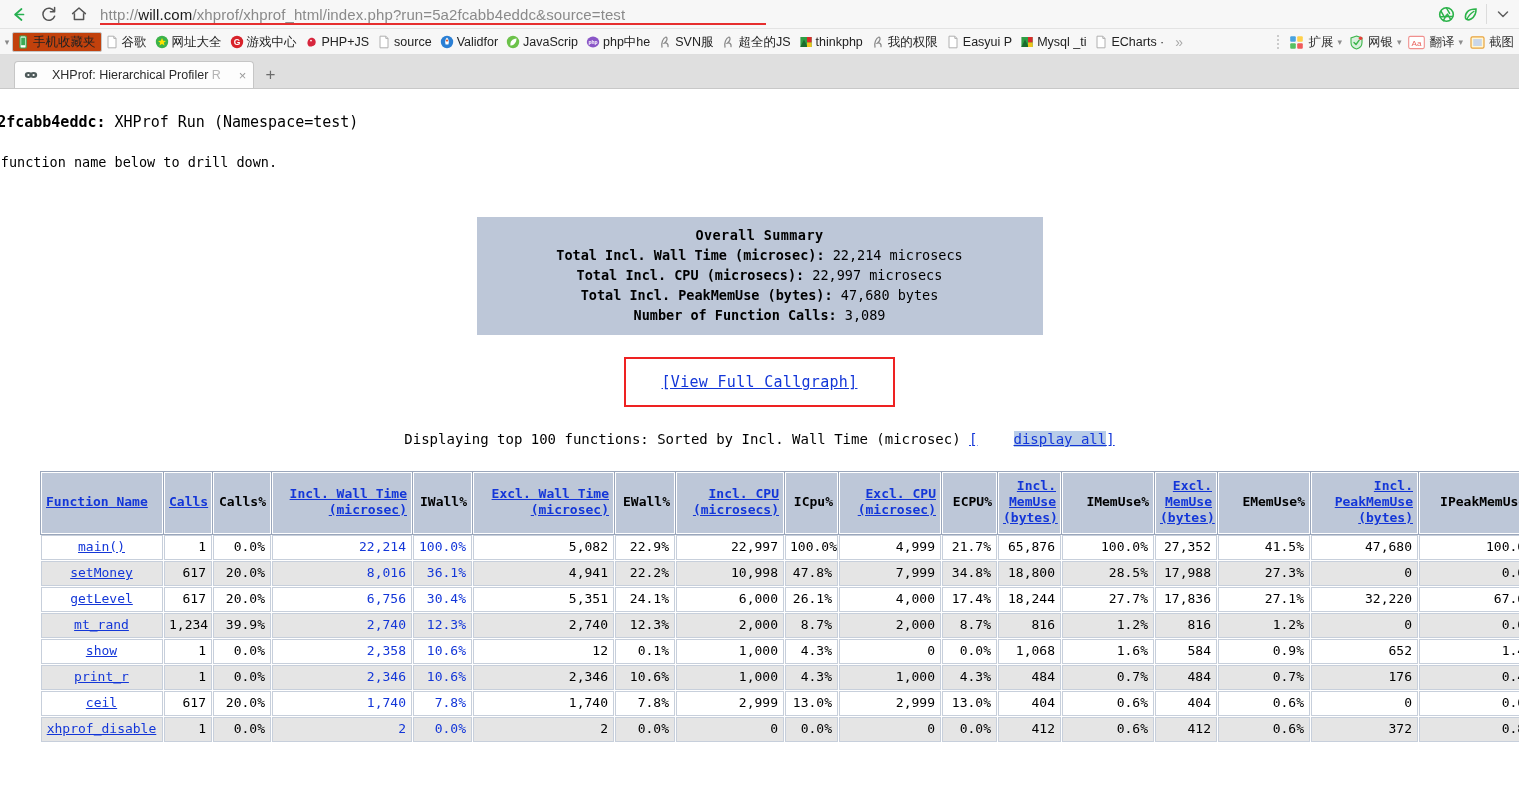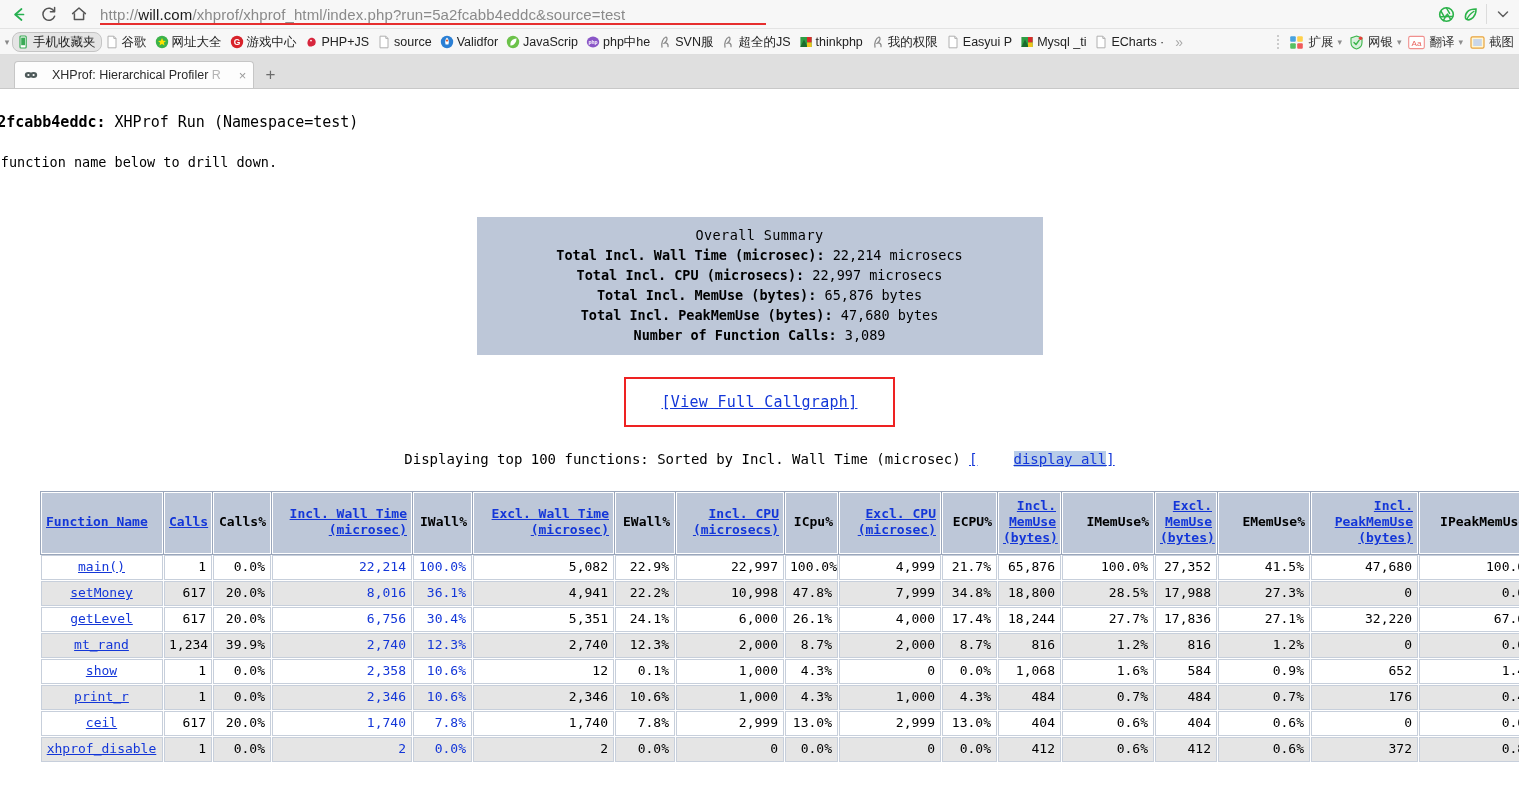--- a/index.html
+++ b/index.html
@@ -55,21 +55,21 @@
     padding-left: 2px; overflow:hidden;
     position: relative;
   }
   .bm-caret { width:10px; color:#888; font-size:9px; flex:none; text-align:center; }
   .bm {
     display:flex; align-items:center; gap:3px;
     padding: 1px 5px 1px 3px; height:20px; flex:none;
     font-size: 12.5px; color:#222;
     white-space: nowrap; cursor:default;
   }
-  .bm.sel { border:1px solid #c4c4c4; background:#e5e5e5; border-radius:8px; }
+  .bm.sel { border:1px solid #c4c4c4; background:#c2410c; border-radius:2px; }
   .bm-ico { width:14px; height:14px; flex:none; display:block; }
   .bm-label { line-height:14px; font-family:"Liberation Sans", sans-serif; }
   .bm-chev { color:#a9a9a9; font-size:14px; padding:0 6px; flex:none; }
 
   .bm-right {
     position:absolute; right:0; top:0; height:26px;
     display:flex; align-items:center; background:#f7f7f7; padding-right:2px;
   }
   .dots { width:8px; height:18px; display:flex; flex-direction:column; justify-content:center; align-items:center; gap:2px; margin-right:4px;}
   .dots i { width:2px; height:2px; background:#bdbdbd; display:block; border-radius:50%; }
@@ -110,21 +110,21 @@
   .txt-run b { font-weight:bold; }
   .txt-hint { font-size:13.5px; color:#000; margin-top:22px; line-height:17px; }
 
   .summary-wrap { margin-top: 46px; display:flex; justify-content:center; padding-left:48px;}
   .summary {
     width: 566px; background:#bdc7d8;
     padding: 8px 0 10px 0;
     font-size:13.5px; color:#000;
     text-align:center; line-height:20px;
   }
-  .summary .head { font-weight:normal; letter-spacing:.4px; }
+  .summary .head { font-weight:bold; letter-spacing:.4px; }
   .summary .row { text-align:center; }
   .summary .row .lbl { font-weight:bold; }
   .summary .row .val { font-weight:normal; }
 
   .cg-wrap { margin-top: 22px; display:flex; justify-content:center; padding-left:48px;}
   .cg-box { border:2px solid #ee2222; padding:13px 36px 14px 36px; }
   .cg-link { font-size:15px; color:#1336d8; text-decoration:underline; letter-spacing:.3px;}
 
   .disp-wrap { margin-top:24px; text-align:center; font-size:14px; color:#000; padding-left:48px;}
   .disp-all { color:#1336d8; text-decoration:underline; }
@@ -427,21 +427,20 @@
 
       <div class="txt-run"><b>n #5a2fcabb4eddc:</b><span> XHProf Run (Namespace=test)</span></div>
 
       <div class="txt-hint">ick a function name below to drill down.</div>
 
       <div class="summary-wrap">
         <div class="summary">
           <div class="head">Overall Summary</div>
           <div class="row"><span class="lbl">Total Incl. Wall Time (microsec):</span> <span class="val">22,214 microsecs</span></div>
           <div class="row"><span class="lbl">Total Incl. CPU (microsecs):</span> <span class="val">22,997 microsecs</span></div>
-          <div class="row"><span class="lbl">Total Incl. MemUse (bytes):</span> <span class="val">65,876 bytes</span></div>
           <div class="row"><span class="lbl">Total Incl. PeakMemUse (bytes):</span> <span class="val">47,680 bytes</span></div>
           <div class="row"><span class="lbl">Number of Function Calls:</span> <span class="val">3,089</span></div>
         </div>
       </div>
 
       <div class="cg-wrap">
         <div class="cg-box">
           <a href="#" class="cg-link">[View Full Callgraph]</a>
         </div>
       </div>

